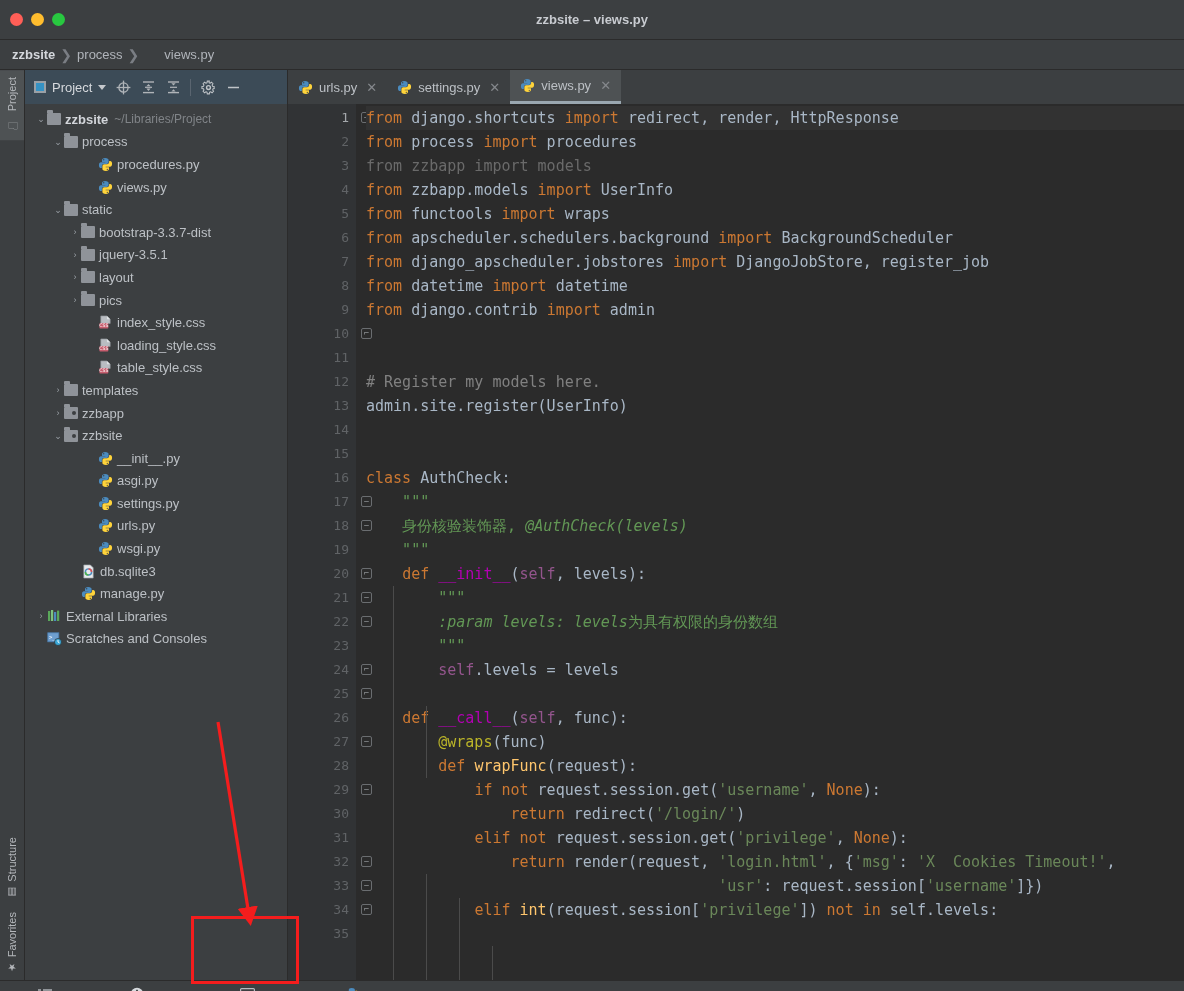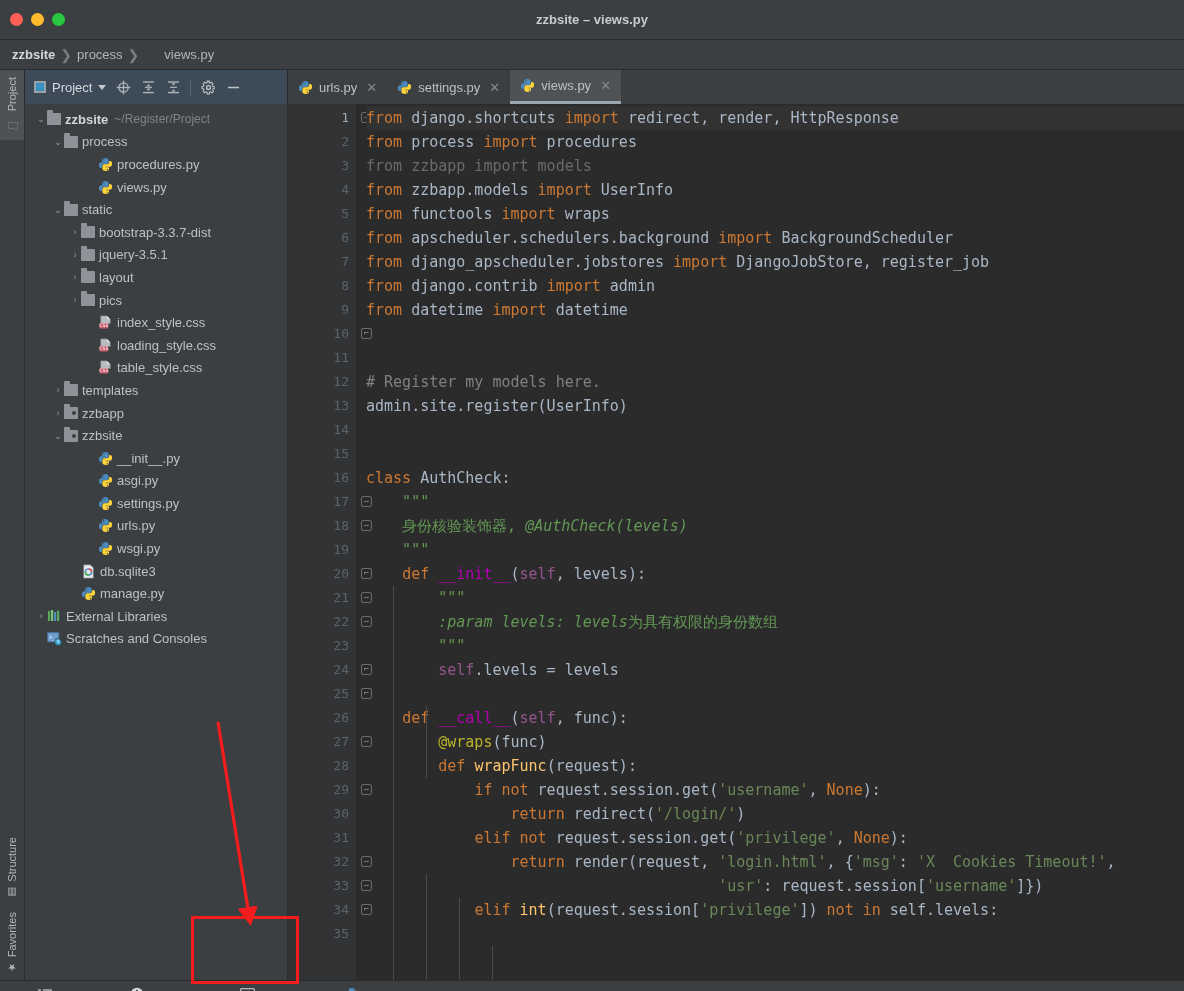--- a/index.html
+++ b/index.html
@@ -238,21 +238,21 @@
         <svg width="15" height="15" viewBox="0 0 15 15">
             <line x1="2" y1="7.5" x2="13" y2="7.5" stroke="#c0c4c8" stroke-width="1.5"></line>
           </svg>
       </span>
     </div>
     <div class="tree">
         <div class="node" style="padding-left: 10px;">
           <span class="arrow">⌄</span>
           <span class="ico-folder"></span>
           <span class="nlabel b">zzbsite</span>
-          <span class="npath">~/Register/Project</span>
+          <span class="npath">~/Libraries/Project</span>
         </div>
         <div class="node" style="padding-left: 27px;">
           <span class="arrow">⌄</span>
           <span class="ico-folder"></span>
           <span class="nlabel">process</span>
         </div>
         <div class="node" style="padding-left: 61px;">
           <span class="arrow none"></span>
           <span class="ico-py"><svg width="15" height="15" viewBox="0 0 16 16">
               <path d="M7.6 1C5.3 1 4.3 2 4.3 3.4v1.8h3.5v.5H3.2c-1.3 0-2.2 1-2.2 3.1 0 2 .8 3 2 3h1.1V9.7c0-1.3 1-2.3 2.3-2.3h2.9c1.1 0 2-.9 2-2V3.4C11.3 2 10.2 1 7.6 1zM6.1 2.2c.4 0 .7.3.7.7s-.3.7-.7.7-.7-.3-.7-.7.3-.7.7-.7z" fill="#4b8bbe"></path>
@@ -493,22 +493,22 @@
         <div class="iguide" style="left:70px;top:770px;height:142px;"></div>
         <div class="iguide" style="left:103px;top:794px;height:118px;"></div>
         <div class="iguide" style="left:136px;top:842px;height:70px;"></div>
       <div class="cline hl"><span class="kw">from</span><span class="punc"> django.shortcuts </span><span class="kw">import</span><span class="punc"> redirect, render, HttpResponse</span></div>
           <div class="cline"><span class="kw">from</span><span class="punc"> process </span><span class="kw">import</span><span class="punc"> procedures</span></div>
           <div class="cline"><span class="dim">from zzbapp import models</span></div>
           <div class="cline"><span class="kw">from</span><span class="punc"> zzbapp.models </span><span class="kw">import</span><span class="punc"> UserInfo</span></div>
           <div class="cline"><span class="kw">from</span><span class="punc"> functools </span><span class="kw">import</span><span class="punc"> wraps</span></div>
           <div class="cline"><span class="kw">from</span><span class="punc"> apscheduler.schedulers.background </span><span class="kw">import</span><span class="punc"> BackgroundScheduler</span></div>
           <div class="cline"><span class="kw">from</span><span class="punc"> django_apscheduler.jobstores </span><span class="kw">import</span><span class="punc"> DjangoJobStore, register_job</span></div>
+          <div class="cline"><span class="kw">from</span><span class="punc"> datetime </span><span class="kw">import</span><span class="punc"> datetime</span></div>
           <div class="cline"><span class="kw">from</span><span class="punc"> django.contrib </span><span class="kw">import</span><span class="punc"> admin</span></div>
-          <div class="cline"><span class="kw">from</span><span class="punc"> datetime </span><span class="kw">import</span><span class="punc"> datetime</span></div>
           <div class="cline">&nbsp;</div>
           <div class="cline">&nbsp;</div>
           <div class="cline"><span class="cmt"># Register my models here.</span></div>
           <div class="cline"><span class="punc">admin.site.register(UserInfo)</span></div>
           <div class="cline">&nbsp;</div>
           <div class="cline">&nbsp;</div>
           <div class="cline"><span class="kw">class</span><span class="punc"> AuthCheck:</span></div>
           <div class="cline"><span class="doc">    """</span></div>
           <div class="cline"><span class="doc">    身份核验装饰器, </span><span class="doci">@AuthCheck(levels)</span></div>
           <div class="cline"><span class="doc">    """</span></div>

